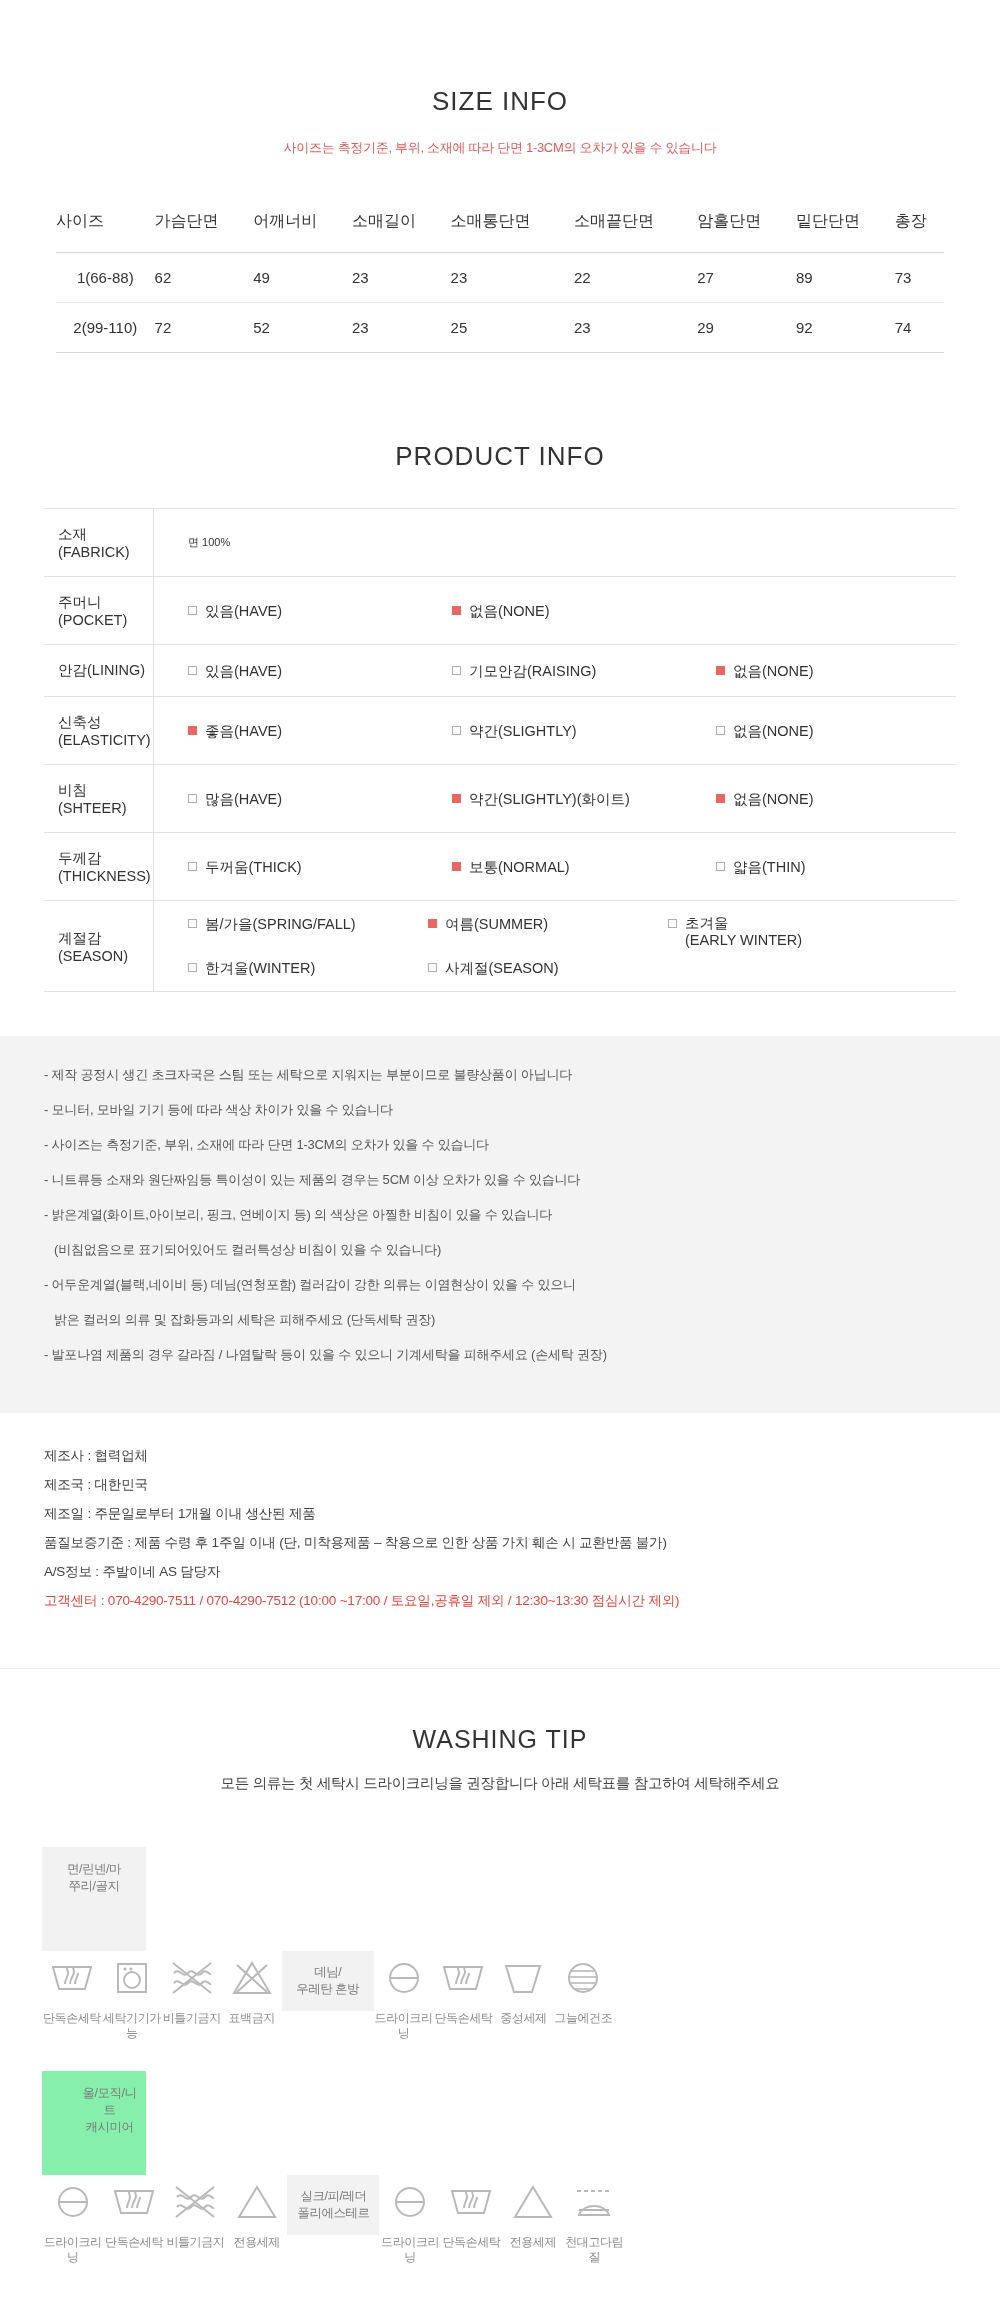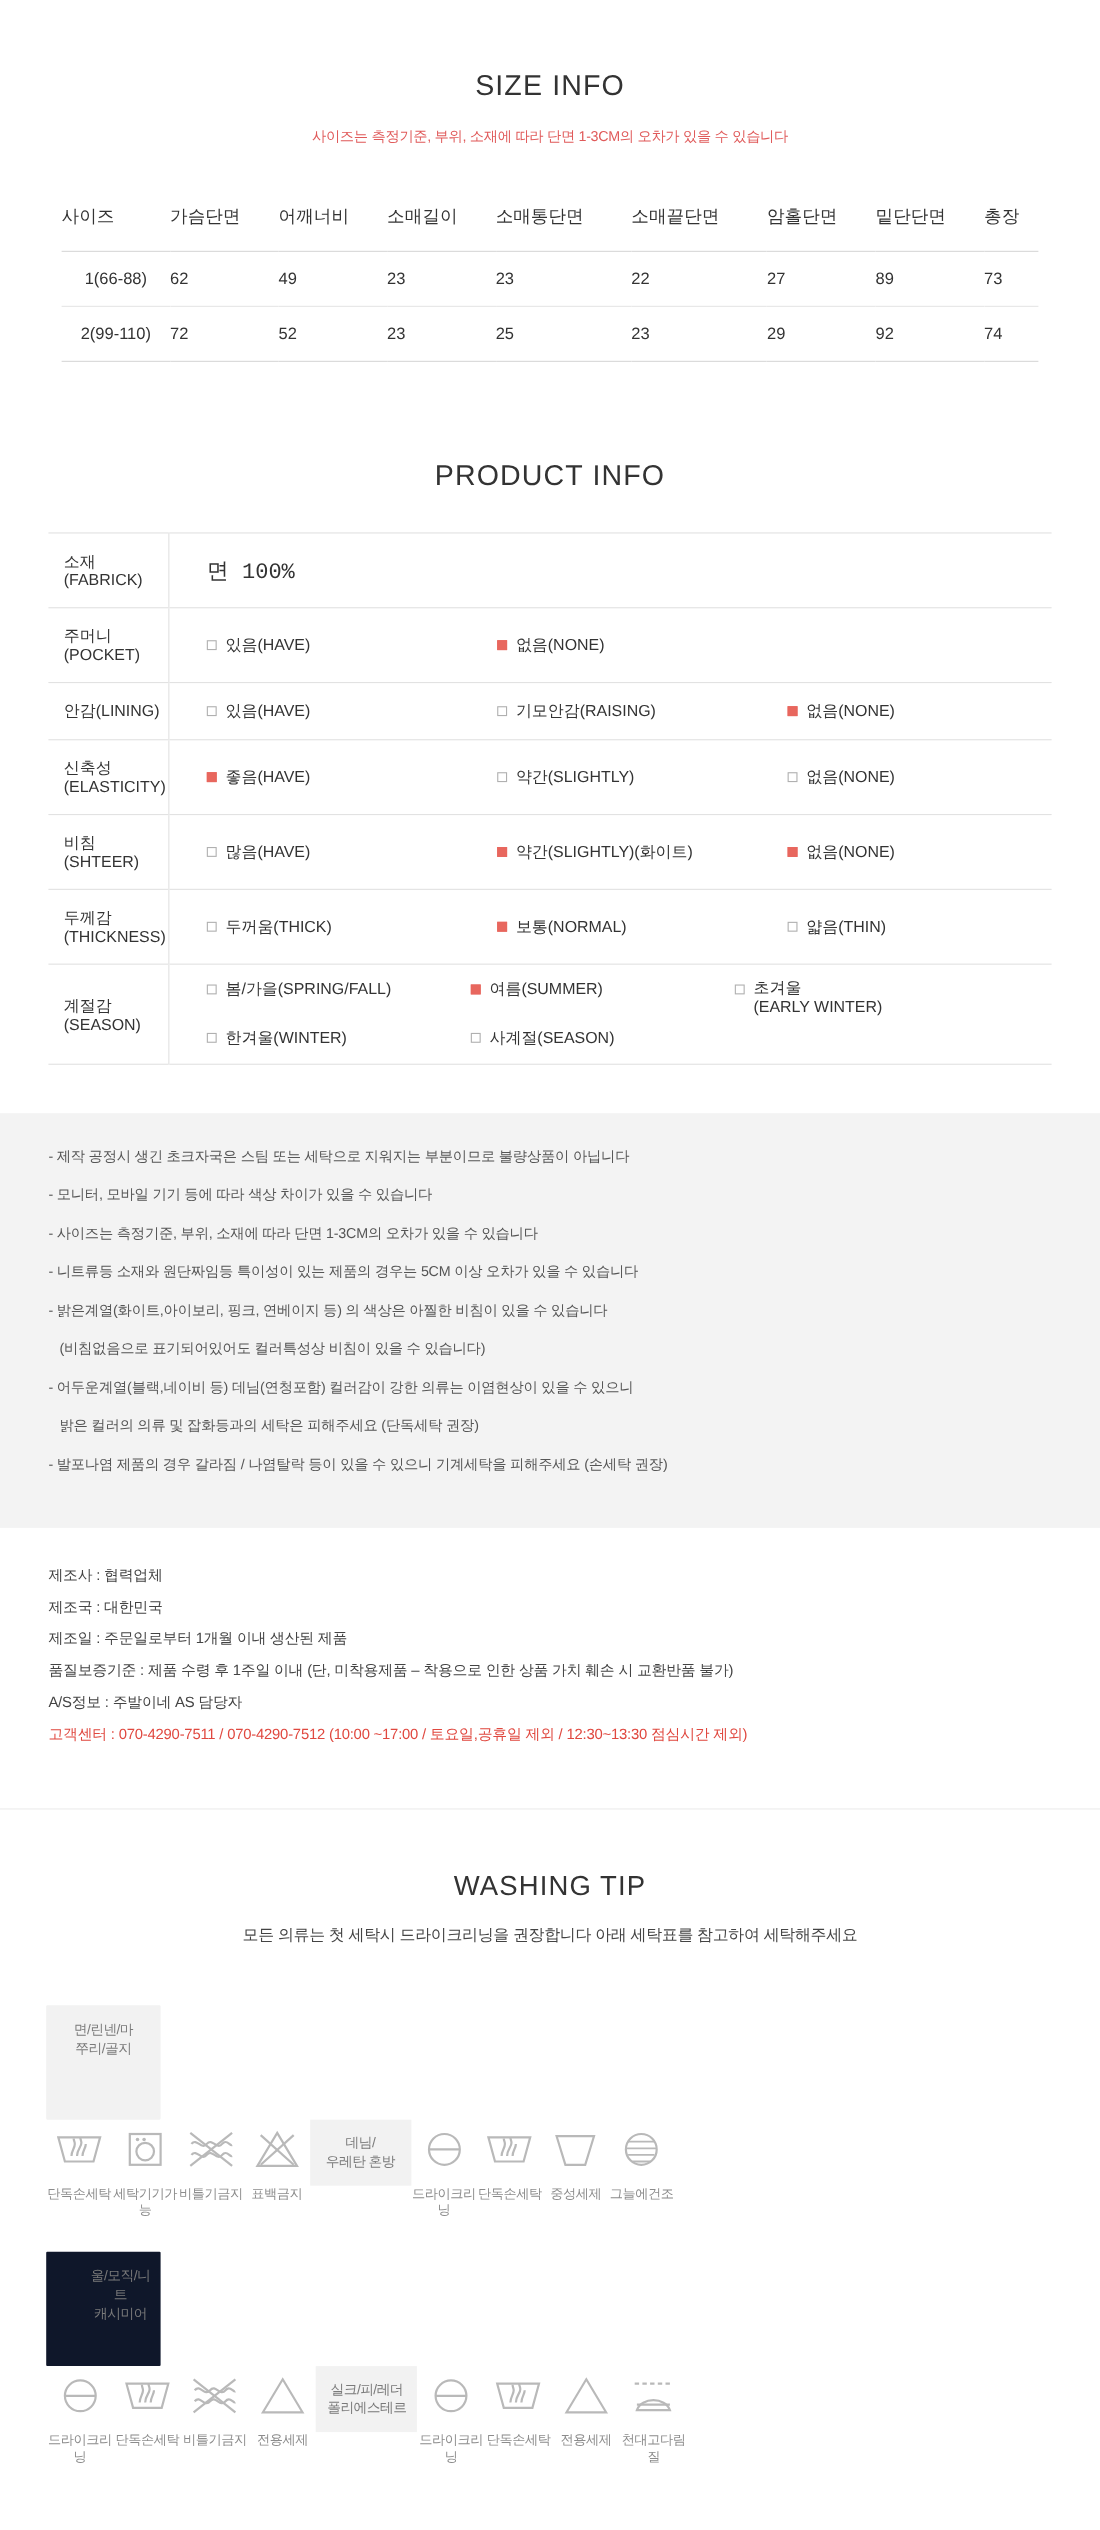--- a/index.html
+++ b/index.html
@@ -14,21 +14,21 @@
   .page { width:1000px; position:relative; }
 
   
   .section-title {
     text-align:center;
     font-size:26px;
     letter-spacing:1px;
     color:#333;
     font-weight:400;
   }
-  .size-title { padding-top:62px; }
+  .size-title { padding-top:86px; }
   .size-sub {
     text-align:center;
     font-size:13px;
     color:#e05a5a;
     margin-top:22px;
     letter-spacing:-0.3px;
   }
   table.size {
     width:888px;
     margin:38px auto 0 auto;
@@ -85,21 +85,21 @@
     margin-right:8px;
     margin-top:4px;
     flex:0 0 auto;
   }
   .opt .box.on { background:#e8675e; border-color:#e8675e; }
   .opt .txt { white-space:nowrap; }
   .opt .txt.two { white-space:normal; line-height:17px; }
   .w1 { width:240px; }
   .w2 { width:240px; }
   .w3 { width:240px; }
-  .matval { padding-left:34px; font-size:20px;font-family:Liberation Mono, monospace; }
+  .matval { padding-left:34px; font-size:11px; }
   .seasonrow .line { display:flex; }
   .seasonrow .line + .line { margin-top:10px; }
 
   
   .notice {
     width:1000px;
     background:#f3f3f3;
     margin-top:44px;
     padding:30px 0 32px 0;
   }
@@ -147,21 +147,21 @@
     background:#f2f2f2;
     color:#7a7a7a;
     font-size:12.5px;
     line-height:17px;
     text-align:center;
     padding:14px 4px;
     letter-spacing:-0.5px;
     border-radius:1px;
     margin-right:6px;
   }
-  .wash-label.accent { background:#0f172a;padding-left:35px; }
+  .wash-label.accent { background:#86efac;padding-left:35px; }
   .wash-items { display:flex; flex:1 1 auto; }
   .wash-item {
     flex:1 1 0;
     text-align:center;
     color:#8c8c8c;
     font-size:12px;
     letter-spacing:-0.4px;
   }
   .wash-item .ico { height:52px; display:flex; align-items:center; justify-content:center; }
   .wash-item .cap { margin-top:8px; display:block; line-height:15px; }

